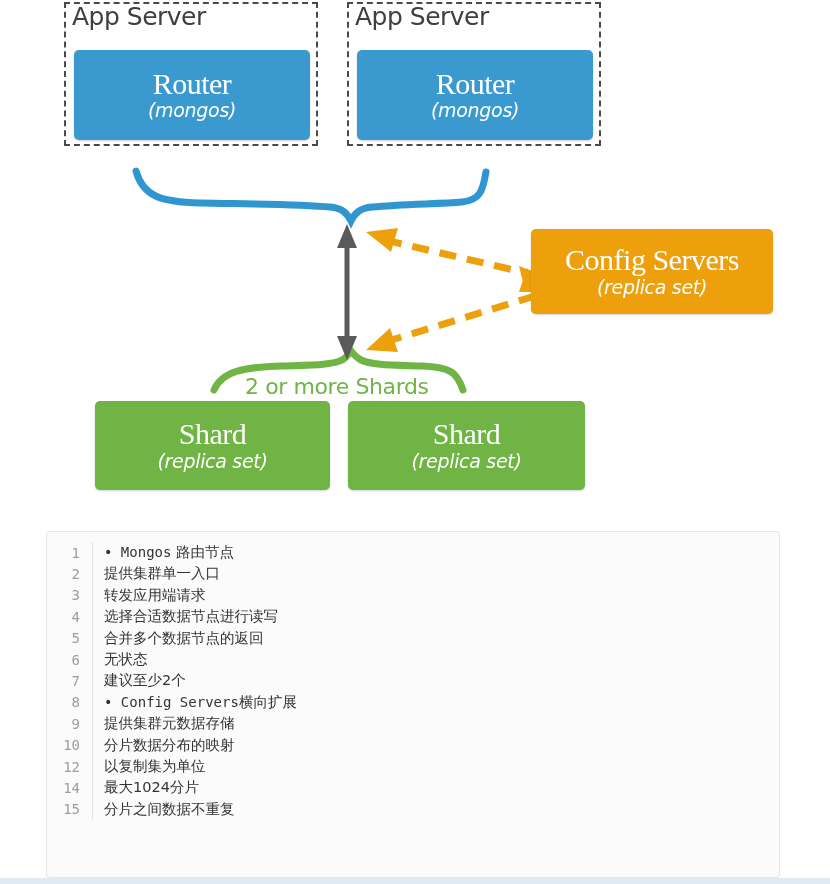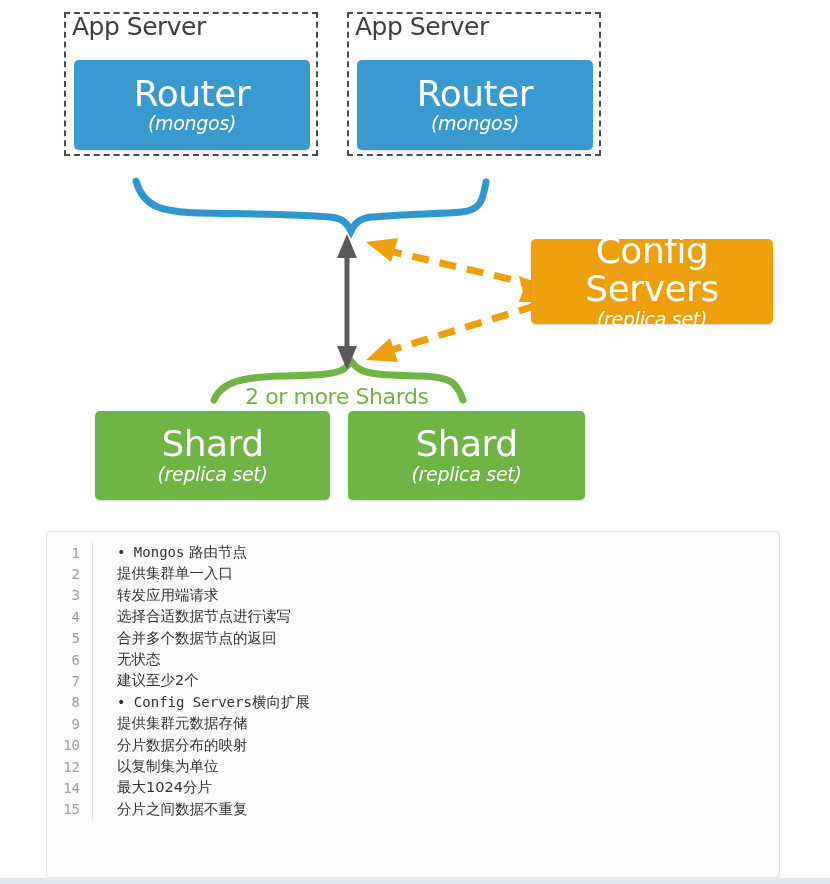--- a/index.html
+++ b/index.html
@@ -6,21 +6,21 @@
   body{
     width:830px;height:884px;
     background:#ffffff;
     font-family:"Liberation Sans","DejaVu Sans",sans-serif;
     overflow:hidden;
     position:relative;
   }
   #root{position:relative;width:830px;height:884px;}
 
   
-  .diagram{position:absolute;left:0;top:10px;width:830px;height:520px;}
+  .diagram{position:absolute;left:0;top:0;width:830px;height:520px;}
   .diagram svg{position:absolute;left:0;top:0;}
 
   .appbox{
     position:absolute;
     border:2px dashed #4a4a4a;
     background:#ffffff;
     box-sizing:border-box;
   }
   .appbox-label{
     position:absolute;
@@ -38,21 +38,21 @@
     border-radius:5px;
     color:#ffffff;
     text-align:center;
     display:flex;
     flex-direction:column;
     align-items:center;
     justify-content:center;
     font-family:"DejaVu Sans",sans-serif;
     box-shadow:0 1px 2px rgba(0,0,0,.18);
   }
-  .node .title{font-size:36px;line-height:1.05;letter-spacing:-0.5px;}
+  .node .title{font-size:30px;line-height:1.05;letter-spacing:-0.5px;font-family:Liberation Serif, serif;}
   .node .sub{font-size:19px;line-height:1.15;margin-top:1px;letter-spacing:-0.3px;font-style:italic;}
 
   .brace-label{
     position:absolute;
     font-family:"DejaVu Sans",sans-serif;
     font-size:22px;
     white-space:nowrap;
     letter-spacing:-0.4px;
   }
 
@@ -79,21 +79,21 @@
     padding-right:12px;
     box-sizing:border-box;
     color:#9d9d9d;
     font-size:14px;
     font-family:"DejaVu Sans Mono","Liberation Mono",monospace;
     user-select:none;
   }
   .codetext{
     flex:1 1 auto;
     border-left:1px solid #e3e3e3;
-    padding-left:24px;
+    padding-left:11px;
     font-size:14.5px;
     color:#333333;
     font-family:"DejaVu Sans","Liberation Sans",sans-serif;
     white-space:pre;
     line-height:21.4px;
   }
   .codetext .mono{
     font-family:"DejaVu Sans Mono","Liberation Mono",monospace;
     font-size:14px;
   }

